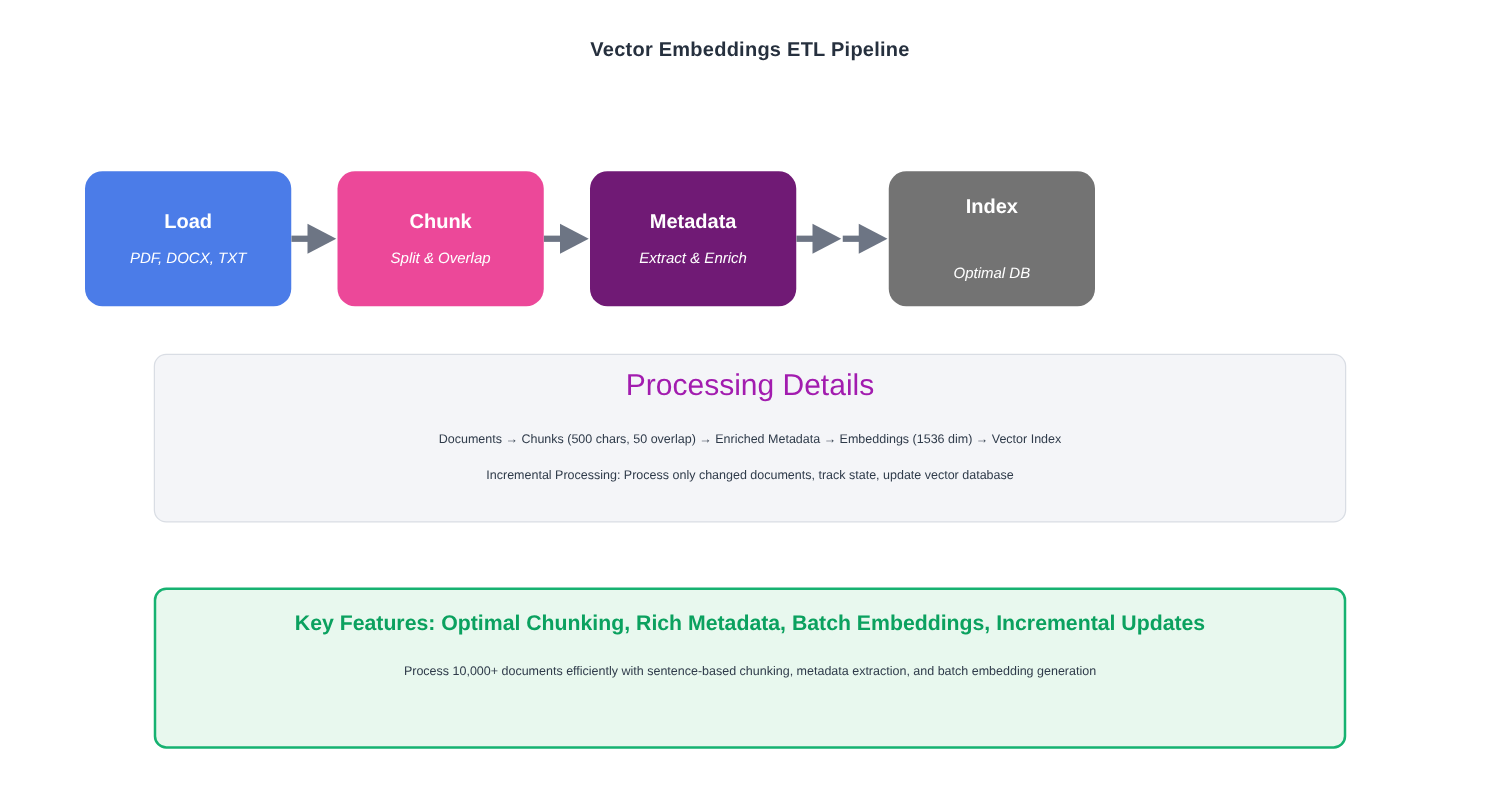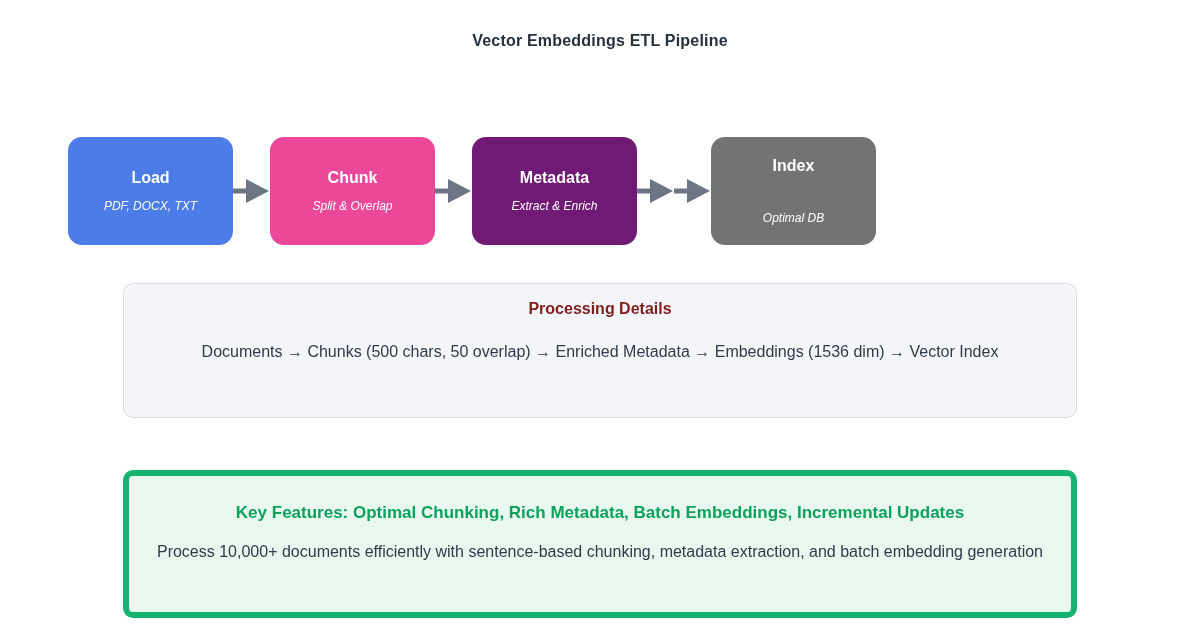--- a/index.html
+++ b/index.html
@@ -43,43 +43,43 @@
   }
 
   .panel {
     position: absolute;
     left: 123px; width: 954px;
     box-sizing: border-box;
     border-radius: 10px;
     text-align: center;
   }
   .panel-line {
-    font-size: 16px;
+    font-size: 10px;
     line-height: 28.5px;
     color: #2f3b4a;
   }
 
   .processing {
     top: 283px; height: 135px;
     background: #f4f5f8;
     border: 1px solid #d9dde4;
     padding-top: 14px;
   }
   .panel-heading {
-    font-size: 16px; font-weight: bold;
-    color: #7f1d1d;
+    font-size: 24px; font-weight: normal;
+    color: #a21caf;
     line-height: 22px;
     margin-bottom: 18px;
   }
 
   .features {
-    top: 470px; height: 148px;
+    top: 470px; height: 129px;
     background: #e8f8ee;
-    border: 6px solid #a3a3a3;
-    padding-top: 26px;
+    border: 2px solid #a3a3a3;
+    padding-top: 16px;
   }
   .features-heading {
     font-size: 17px; font-weight: bold;
     line-height: 22px;
     margin-bottom: 14px;
   }
 </style>
 </head>
 <body>
 
@@ -134,18 +134,19 @@
   <div class="stage" style="background: #737373; gap: 36px;">
     <div class="stage-label">Index</div>
     <div class="stage-sublabel">Optimal DB</div>
   </div>
 
 </div>
 
 <div class="panel processing">
   <div class="panel-heading">Processing Details</div>
   <div class="panel-line">Documents → Chunks (500 chars, 50 overlap) → Enriched Metadata → Embeddings (1536 dim) → Vector Index</div>
+  <div class="panel-line">Incremental Processing: Process only changed documents, track state, update vector database</div>
 </div>
 
 <div class="panel features" style="border-color: rgb(22, 178, 113); background: rgb(232, 248, 238);">
   <div class="features-heading" style="color: rgb(11, 161, 95);">Key Features: Optimal Chunking, Rich Metadata, Batch Embeddings, Incremental Updates</div>
   <div class="panel-line">Process 10,000+ documents efficiently with sentence-based chunking, metadata extraction, and batch embedding generation</div>
 </div>
 
 </body></html>

